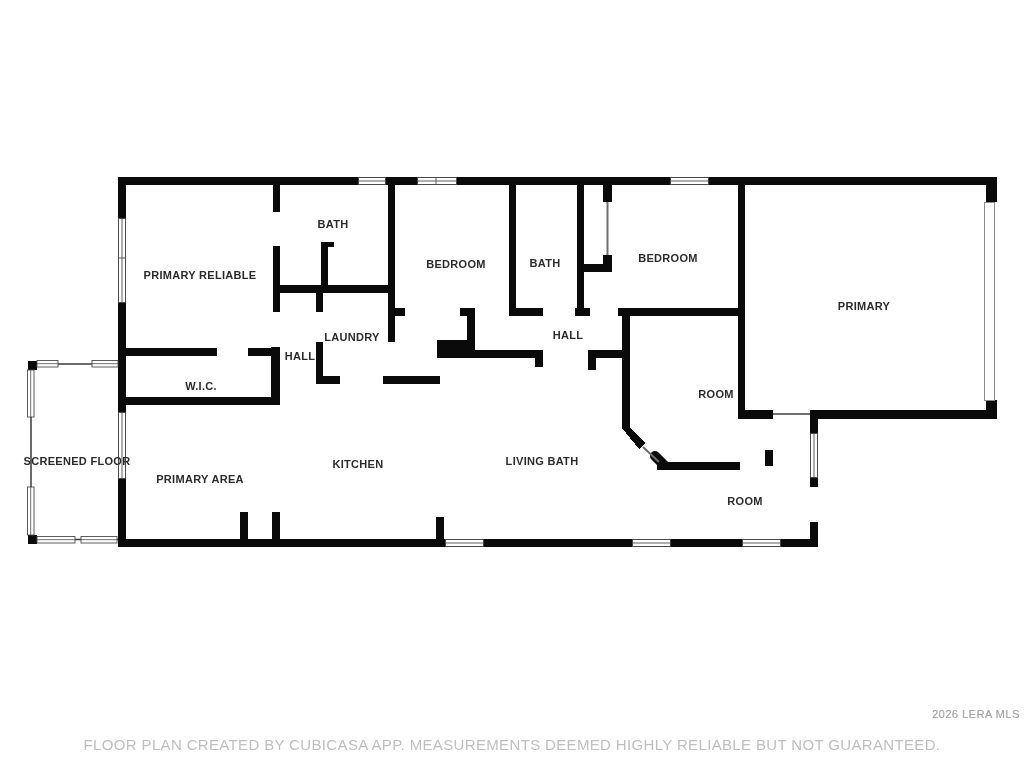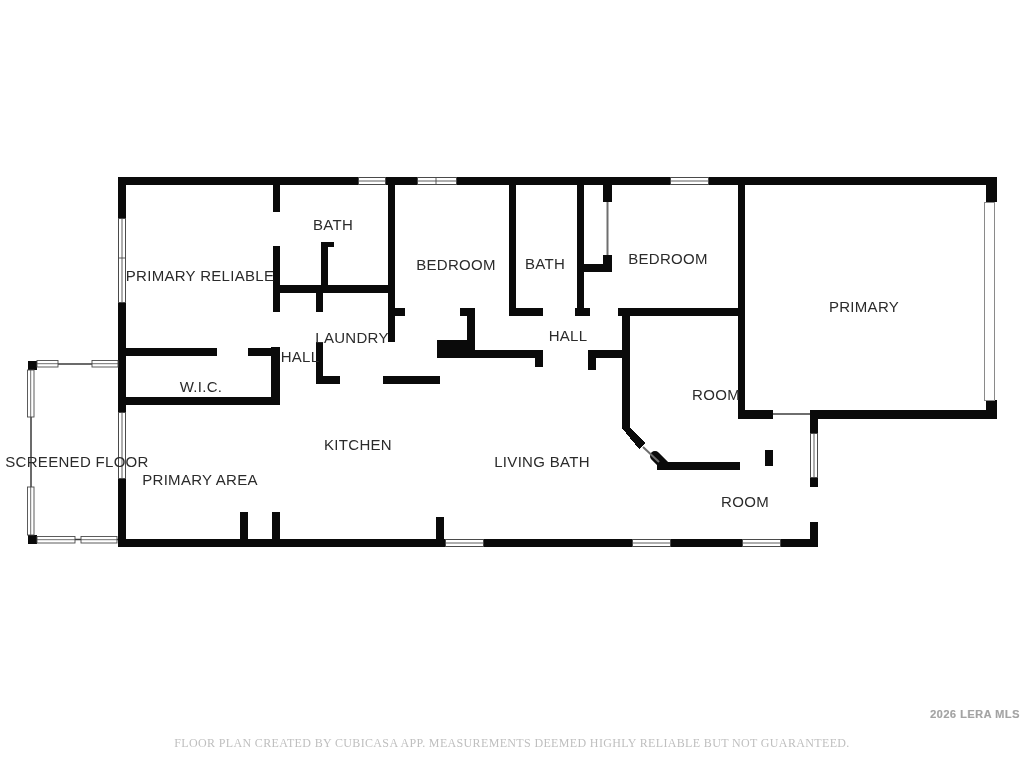--- a/index.html
+++ b/index.html
@@ -7,39 +7,39 @@
     position:relative;
     width:1024px;height:768px;
     background:#ffffff;
     overflow:hidden;
     font-family:"Liberation Sans", sans-serif;
   }
   #plan-svg{position:absolute;left:0;top:0;}
   .room-label{
     position:absolute;
     transform:translate(-50%,-50%);
-    font-size:15px;
+    font-size:11px;
     letter-spacing:.3px;
     color:#2b2b2b;
     white-space:nowrap;
+    font-weight:bold;
   }
   #footer-disclaimer{
     position:absolute;
     left:0;top:736px;width:1024px;
     text-align:center;
-    font-size:12px;
+    font-size:15px;
     letter-spacing:.35px;
     color:#bfbfbf;
-    font-family:Liberation Serif, serif;
   }
   #watermark-mls{
     position:absolute;
     right:4px;top:708px;
     font-size:11px;
-    font-weight:bold;
+    font-weight:normal;
     letter-spacing:.5px;
     color:#a3a3a3;
     text-shadow:1px 1px 0 rgba(255,255,255,.9), -0.5px -0.5px 0 rgba(130,130,130,.35);
   }
 </style>
 </head>
 <body>
 
 <div id="canvas">
 
@@ -174,20 +174,20 @@
   <div class="room-label" style="left:545px;top:263px">BATH</div>
   <div class="room-label" style="left:668px;top:258px">BEDROOM</div>
   <div class="room-label" style="left:864px;top:306px">PRIMARY</div>
   <div class="room-label" style="left:352px;top:337px">LAUNDRY</div>
   <div class="room-label" style="left:300px;top:356px">HALL</div>
   <div class="room-label" style="left:568px;top:335px">HALL</div>
   <div class="room-label" style="left:201px;top:386px">W.I.C.</div>
   <div class="room-label" style="left:716px;top:394px">ROOM</div>
   <div class="room-label" style="left:77px;top:461px">SCREENED FLOOR</div>
   <div class="room-label" style="left:200px;top:479px">PRIMARY AREA</div>
-  <div class="room-label" style="left:358px;top:444px">KITCHEN</div>
+  <div class="room-label" style="left:358px;top:464px">KITCHEN</div>
   <div class="room-label" style="left:542px;top:461px">LIVING BATH</div>
   <div class="room-label" style="left:745px;top:501px">ROOM</div>
 
   <div id="footer-disclaimer">FLOOR PLAN CREATED BY CUBICASA APP. MEASUREMENTS DEEMED HIGHLY RELIABLE BUT NOT GUARANTEED.</div>
   <div id="watermark-mls">2026 LERA MLS</div>
 
 </div>
 
 </body></html>

